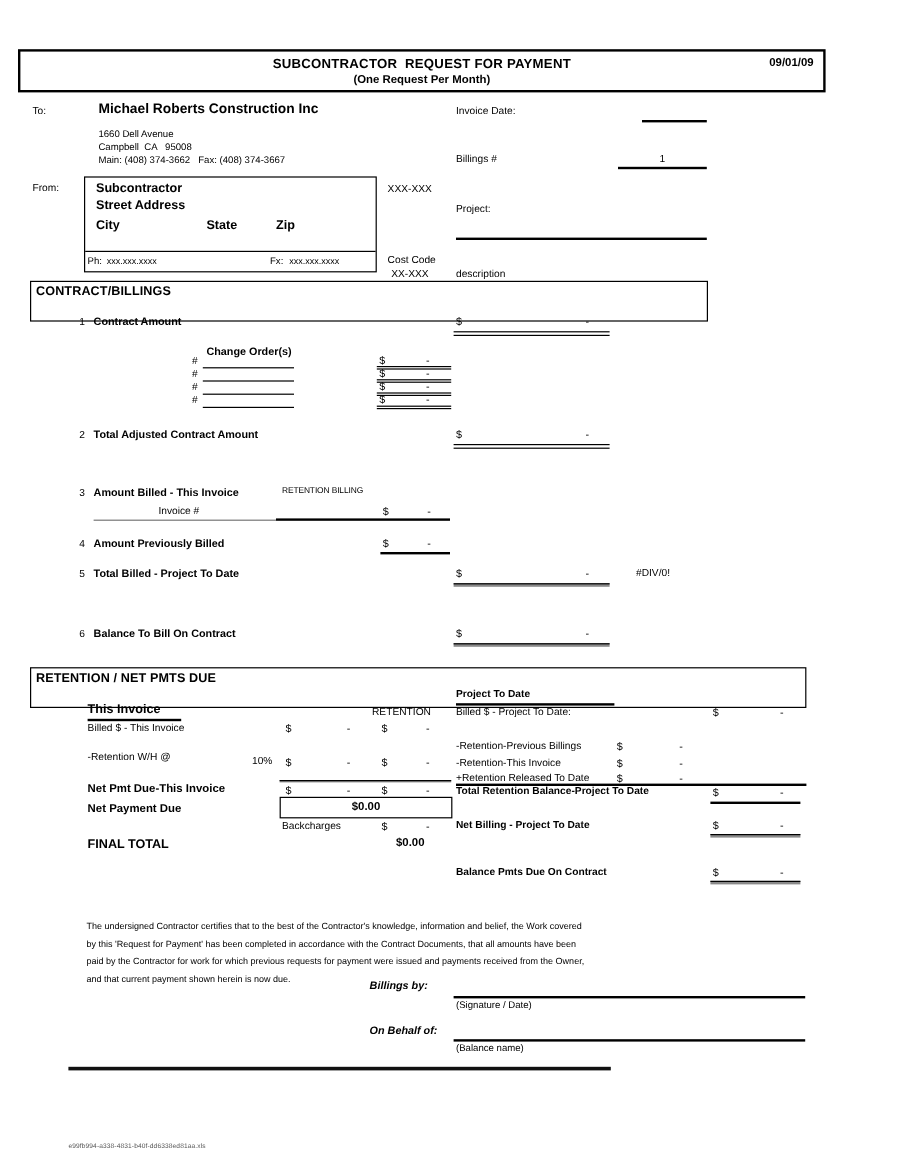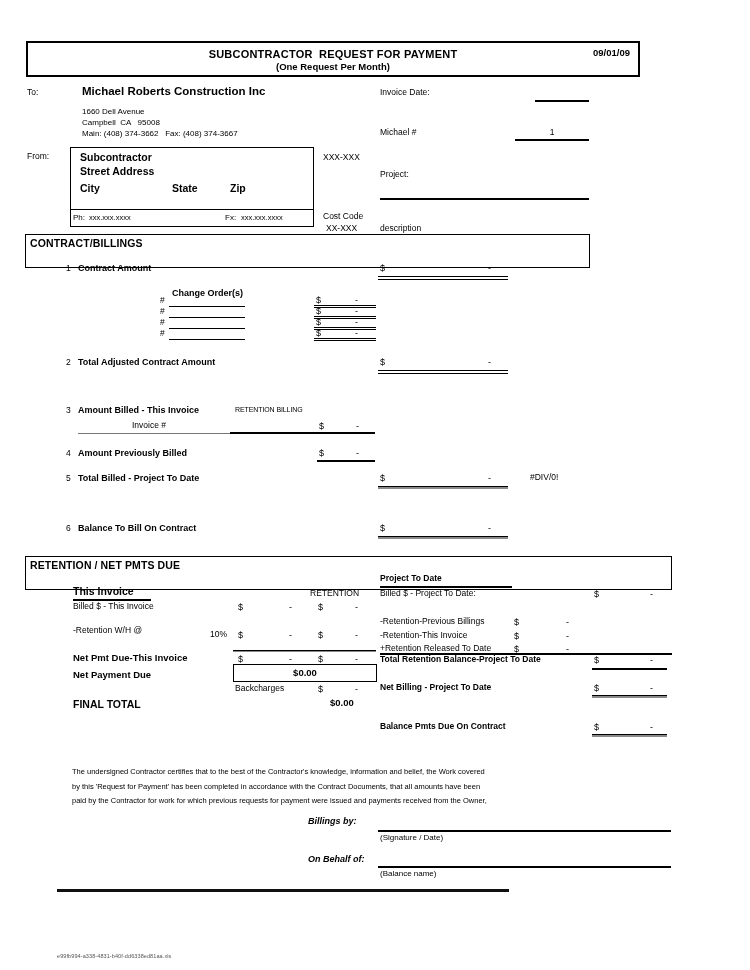--- a/index.html
+++ b/index.html
@@ -17,21 +17,21 @@
     width: 750px;
     height: 970px;
     background: #ffffff;
     overflow: hidden;
   }
   .abs { position: absolute; }
   .t { font-size: 8.5px; line-height: 1.15; white-space: pre; }
 
   
   #title-box {
-    left: 26px; top: 41px; width: 614px; height: 36px;
+    left: 15px; top: 41px; width: 673px; height: 36px;
     border: 2px solid #000;
     box-sizing: border-box;
   }
   #title-line1 {
     left: 0; right: 0; top: 5px; width: 100%;
     font-size: 11px; font-weight: bold; text-align: center; letter-spacing: .2px;
   }
   #title-line2 {
     left: 0; right: 0; top: 19px; width: 100%;
     font-size: 9.5px; font-weight: bold; text-align: center;
@@ -269,21 +269,21 @@
   <div class="abs t" id="from-fx-lbl">Fx:</div>
   <div class="abs t" id="from-fx-val">xxx.xxx.xxxx</div>
 
   <div class="abs t" id="xxx-xxx">XXX-XXX</div>
   <div class="abs t" id="costcode-lbl">Cost Code</div>
   <div class="abs t" id="costcode-val">XX-XXX</div>
   <div class="abs t" id="costcode-desc">description</div>
 
   <div class="abs t" id="lbl-invoice-date">Invoice Date:</div>
   <div class="abs" id="rule-invoice-date"></div>
-  <div class="abs t" id="lbl-billing">Michael #</div>
+  <div class="abs t" id="lbl-billing">Billings #</div>
   <div class="abs t" id="val-billing">1</div>
   <div class="abs" id="rule-billing"></div>
   <div class="abs t" id="lbl-project">Project:</div>
   <div class="abs" id="rule-project"></div>
 
   <div class="abs section-bar" id="bar-contract">
     <span>CONTRACT/BILLINGS</span>
   </div>
 
   <div class="abs t num" id="n1">1</div>
@@ -423,20 +423,21 @@
 
   <div class="abs t" id="bpdc">Balance Pmts Due On Contract</div>
   <div class="abs t dollar" id="bpdc-d">$</div>
   <div class="abs t dash" id="bpdc-v">-</div>
   <div class="abs" id="bpdc-rule"></div>
 
   <div class="abs" id="cert">
     <p>The undersigned Contractor certifies that to the best of the Contractor's knowledge, information and belief, the Work covered</p>
     <p>by this 'Request for Payment' has been completed in accordance with the Contract Documents, that all amounts have been</p>
     <p>paid by the Contractor for work for which previous requests for payment were issued and payments received from the Owner,</p>
+    <p>and that current payment shown herein is now due.</p>
   </div>
 
   <div class="abs t" id="submitted-lbl">Billings by:</div>
   <div class="abs" id="sig-rule"></div>
   <div class="abs t" id="sig-caption">(Signature / Date)</div>
 
   <div class="abs t" id="behalf-lbl">On Behalf of:</div>
   <div class="abs" id="behalf-rule"></div>
   <div class="abs t" id="behalf-caption">(Balance name)</div>
 

